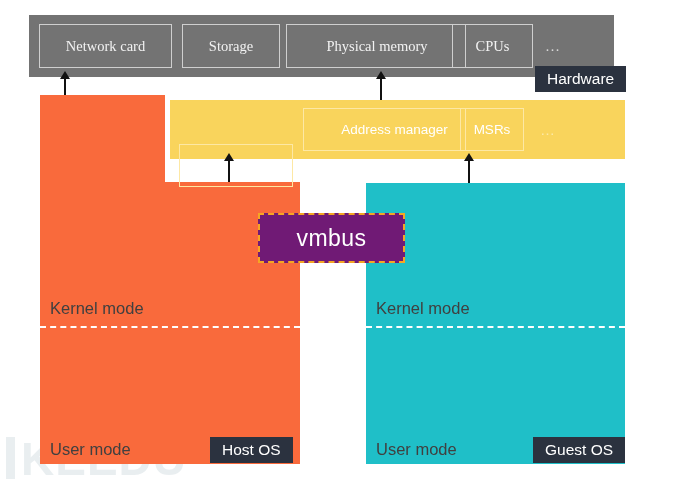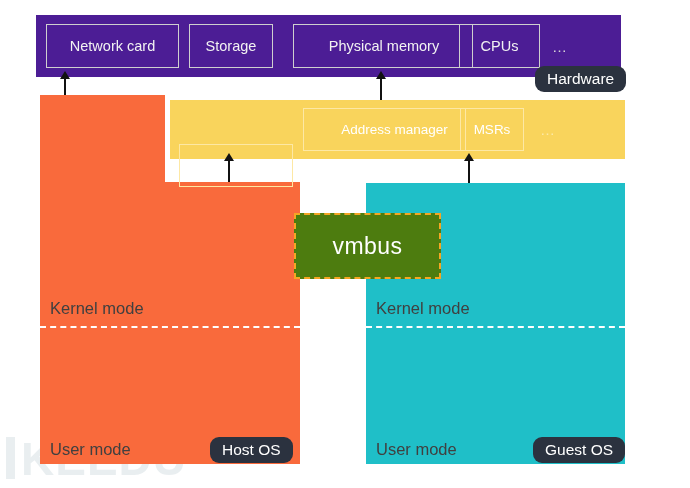--- a/index.html
+++ b/index.html
@@ -35,25 +35,26 @@
     width: 9px;
     height: 42px;
     background: rgba(120, 150, 160, 0.16);
     vertical-align: -4px;
     margin-right: 6px;
   }
 
   
   .hardware-bar {
     position: absolute;
-    left: 36px;
+    left: 29px;
     top: 15px;
     width: 585px;
     height: 62px;
-    background: #4c1d95;
+    background: #737373;
+    font-family: Liberation Serif, serif;
   }
   .hw-box {
     position: absolute;
     top: 9px;
     height: 44px;
     border: 1px solid #cfcfcf;
     color: #f2f2f2;
     font-size: 14.5px;
     display: flex;
     align-items: center;
@@ -143,45 +144,43 @@
     height: 0;
     border-top: 2px dashed #ffffff;
   }
 
   
   .vmbus {
     position: absolute;
     left: 258px;
     top: 213px;
     width: 147px;
-    height: 66px;
-    background: #4d7c0f;
+    height: 50px;
+    background: #701a75;
     border: 2px dashed #f5a623;
     display: flex;
     align-items: center;
     justify-content: center;
     color: #ffffff;
     font-size: 23px;
     letter-spacing: 0.5px;
-    margin-left: 36px;
   }
 
   
   .tag {
     position: absolute;
     background: #2b323f;
     color: #ffffff;
     font-size: 15.5px;
     display: flex;
     align-items: center;
     justify-content: center;
     white-space: nowrap;
     padding: 0 12px;
     height: 26px;
-    border-radius: 9px;
   }
 
   
   .arrow {
     position: absolute;
     width: 2px;
     background: #111111;
   }
   .arrow::before {
     content: "";
@@ -234,21 +233,21 @@
       </div>
       <div class="hyp-ellipsis" style="left: 370px; width: 24px;">
         <span>…</span>
       </div>
     </div>
 
   <div class="hardware-bar" id="hardware-bar">
       <div class="hw-box" style="left: 10px; width: 133px;">
         <span>Network card</span>
       </div>
-      <div class="hw-box" style="left: 153px; width: 84px;">
+      <div class="hw-box" style="left: 153px; width: 98px;">
         <span>Storage</span>
       </div>
       <div class="hw-box" style="left: 257px; width: 180px; padding-left: 12px;">
         <span>Physical memory</span>
       </div>
       <div class="hw-box" style="left: 423px; width: 81px;">
         <span>CPUs</span>
       </div>
       <div class="hw-ellipsis" style="left: 516px; width: 24px;">
         <span>…</span>

